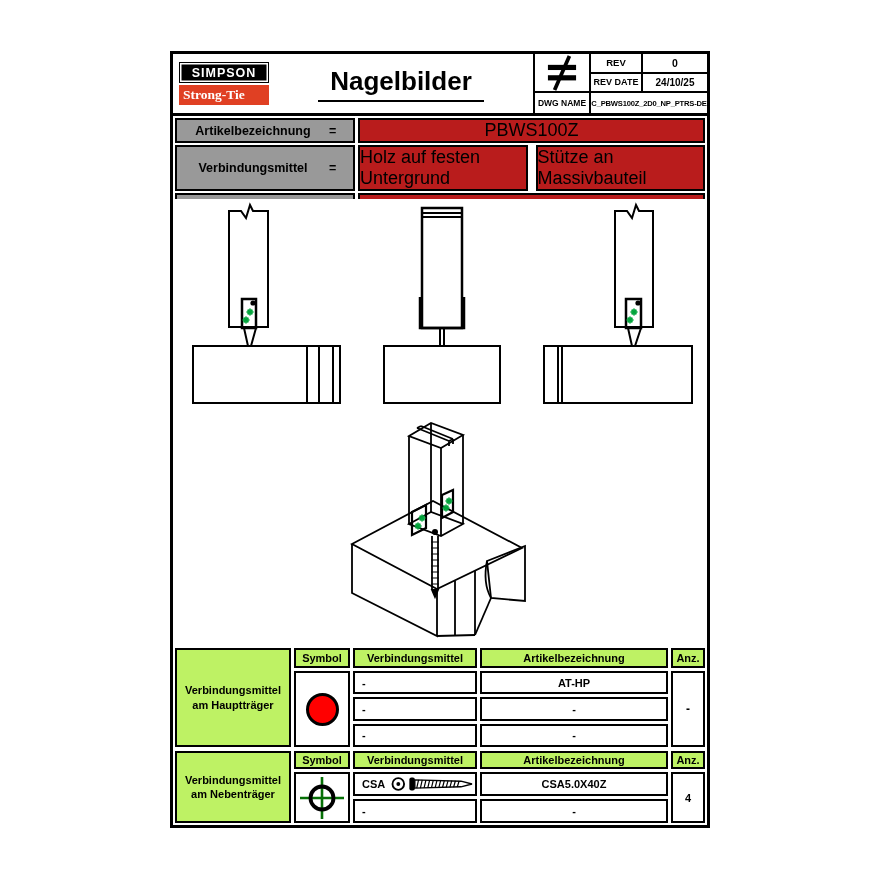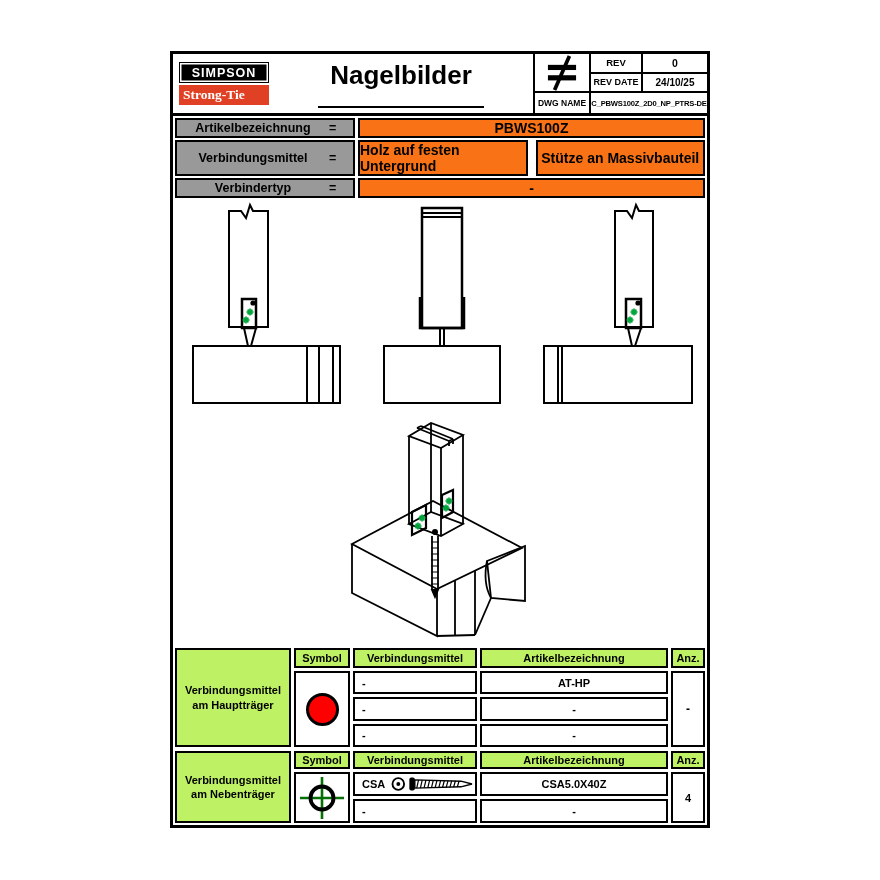--- a/index.html
+++ b/index.html
@@ -7,39 +7,39 @@
   *{box-sizing:border-box;}
 
   .doc{position:absolute;left:170px;top:51px;width:540px;height:777px;border:3px solid #000;background:#fff;display:flex;flex-direction:column;}
 
   
   .hdr{height:62px;border-bottom:3px solid #000;display:flex;flex-direction:row;align-items:stretch;}
   .logo{width:96px;padding:4px 0 4px 6px;display:flex;flex-direction:column;justify-content:center;gap:2px;}
   .logo-top{background:#000;color:#fff;font-weight:bold;font-size:12.5px;letter-spacing:1px;text-align:center;padding:2.5px 4px;box-shadow:inset 0 0 0 1.5px #fff;border:1.5px solid #000;}
   .logo-bot{background:#e04023;color:#fff;font-family:"Liberation Serif",serif;font-weight:bold;font-size:13.5px;padding:2px 4px;}
   .title-wrap{flex:1;display:flex;align-items:center;justify-content:center;}
-  .title{font-size:26px;font-weight:bold;border-bottom:2.5px solid #000;padding:0 12px 15px;}
+  .title{font-size:26px;font-weight:bold;border-bottom:2.5px solid #000;padding:0 12px 3px;}
   .hdr-right{width:174px;display:grid;grid-template-columns:56px 52px 1fr;grid-template-rows:1fr 1fr 1fr;}
   .hc{border-left:2.5px solid #000;display:flex;align-items:center;justify-content:center;font-weight:bold;}
   .bb{border-bottom:2.5px solid #000;}
   .sym-cell{grid-area:1/1/3/2;}
   .rev-l{grid-area:1/2/2/3;font-size:9.5px;}
   .rev-v{grid-area:1/3/2/4;font-size:10.5px;}
   .revd-l{grid-area:2/2/3/3;font-size:9px;}
   .revd-v{grid-area:2/3/3/4;font-size:10px;}
   .dwg-l{grid-area:3/1/4/2;font-size:8.5px;}
   .dwg-v{grid-area:3/2/4/4;font-size:7.6px;letter-spacing:-0.2px;}
 
   
   .info{height:83px;display:grid;grid-template-rows:1fr 1fr 1fr;gap:2px;padding:2px;border-bottom:0;}
   .irow{display:grid;grid-template-columns:180px 1fr;gap:3px;}
   .ilabel{background:#999;border:2.5px solid #000;display:flex;align-items:center;font-weight:bold;font-size:12.5px;}
   .ilabel .lbl{flex:1;text-align:center;}
   .ilabel .eq{width:24px;text-align:left;}
-  .ival{background:#f97316;border:2.5px solid #000;display:flex;align-items:center;justify-content:center;font-weight:bold;font-size:14px;}
+  .ival{background:#b91c1c;border:2.5px solid #000;display:flex;align-items:center;justify-content:center;font-weight:normal;font-size:18px;}
   .ival2{display:grid;grid-template-columns:1fr 1fr;gap:8px;}
 
   
   .draw{height:447px;position:relative;background:#fff;}
 
   
   .btable{display:grid;grid-template-columns:116px 56px 124px 188px 1fr;gap:3px;padding:2px;}
   .t1{height:103px;grid-template-rows:20px 1fr 1fr 1fr;border-top:0;}
   .t2{height:76px;grid-template-rows:18px 1fr 1fr;}
   .cell{border:2px solid #000;display:flex;align-items:center;justify-content:center;font-weight:bold;font-size:11px;background:#fff;}

